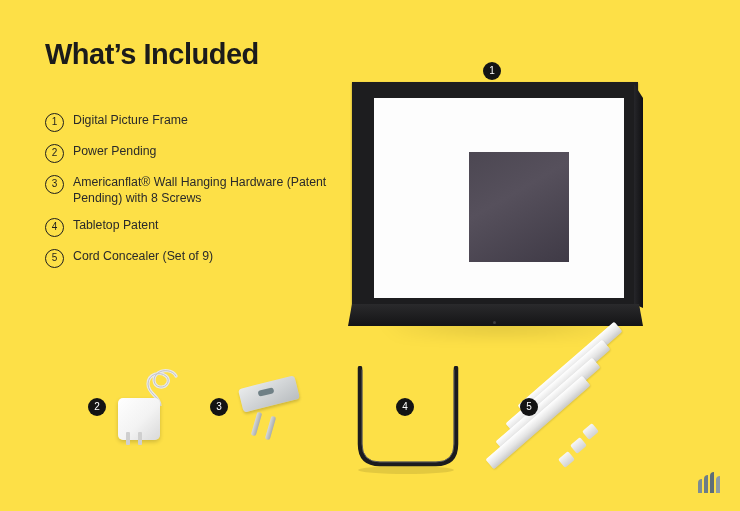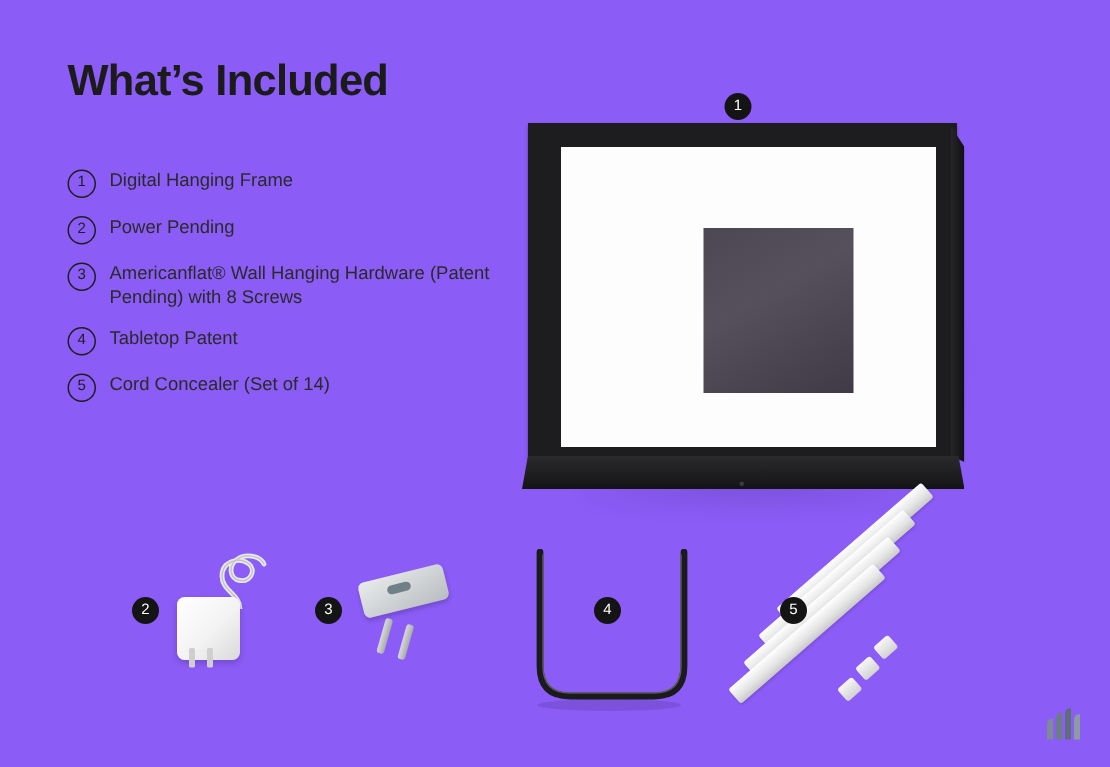--- a/index.html
+++ b/index.html
@@ -7,21 +7,21 @@
     padding: 0;
     background: #ffffff;
   }
   body {
     font-family: "Liberation Sans", sans-serif;
   }
   #page {
     position: relative;
     width: 740px;
     height: 511px;
-    background: #8b5cf6;
+    background: #fde047;
     overflow: hidden;
   }
   
   #title {
     position: absolute;
     left: 45px;
     top: 38px;
     font-size: 29px;
     font-weight: bold;
     letter-spacing: -0.5px;
@@ -276,41 +276,41 @@
 <body>
 
 <div id="page">
 
   <div id="title">What’s Included</div>
 
   <div id="legend">
 
     <div class="legend-row">
       <div class="badge">1</div>
-      <div class="legend-text">Digital Hanging Frame</div>
+      <div class="legend-text">Digital Picture Frame</div>
     </div>
 
     <div class="legend-row">
       <div class="badge">2</div>
       <div class="legend-text">Power Pending</div>
     </div>
 
     <div class="legend-row">
       <div class="badge">3</div>
       <div class="legend-text">Americanflat® Wall Hanging Hardware (Patent Pending) with 8 Screws</div>
     </div>
 
     <div class="legend-row">
       <div class="badge">4</div>
       <div class="legend-text">Tabletop Patent</div>
     </div>
 
     <div class="legend-row">
       <div class="badge">5</div>
-      <div class="legend-text">Cord Concealer (Set of 14)</div>
+      <div class="legend-text">Cord Concealer (Set of 9)</div>
     </div>
 
   </div>
 
   <div id="frame-wrap">
     <div id="frame-shadow"></div>
     <div id="frame-body">
       <div id="frame-mat">
         <div id="frame-screen"></div>
       </div>

